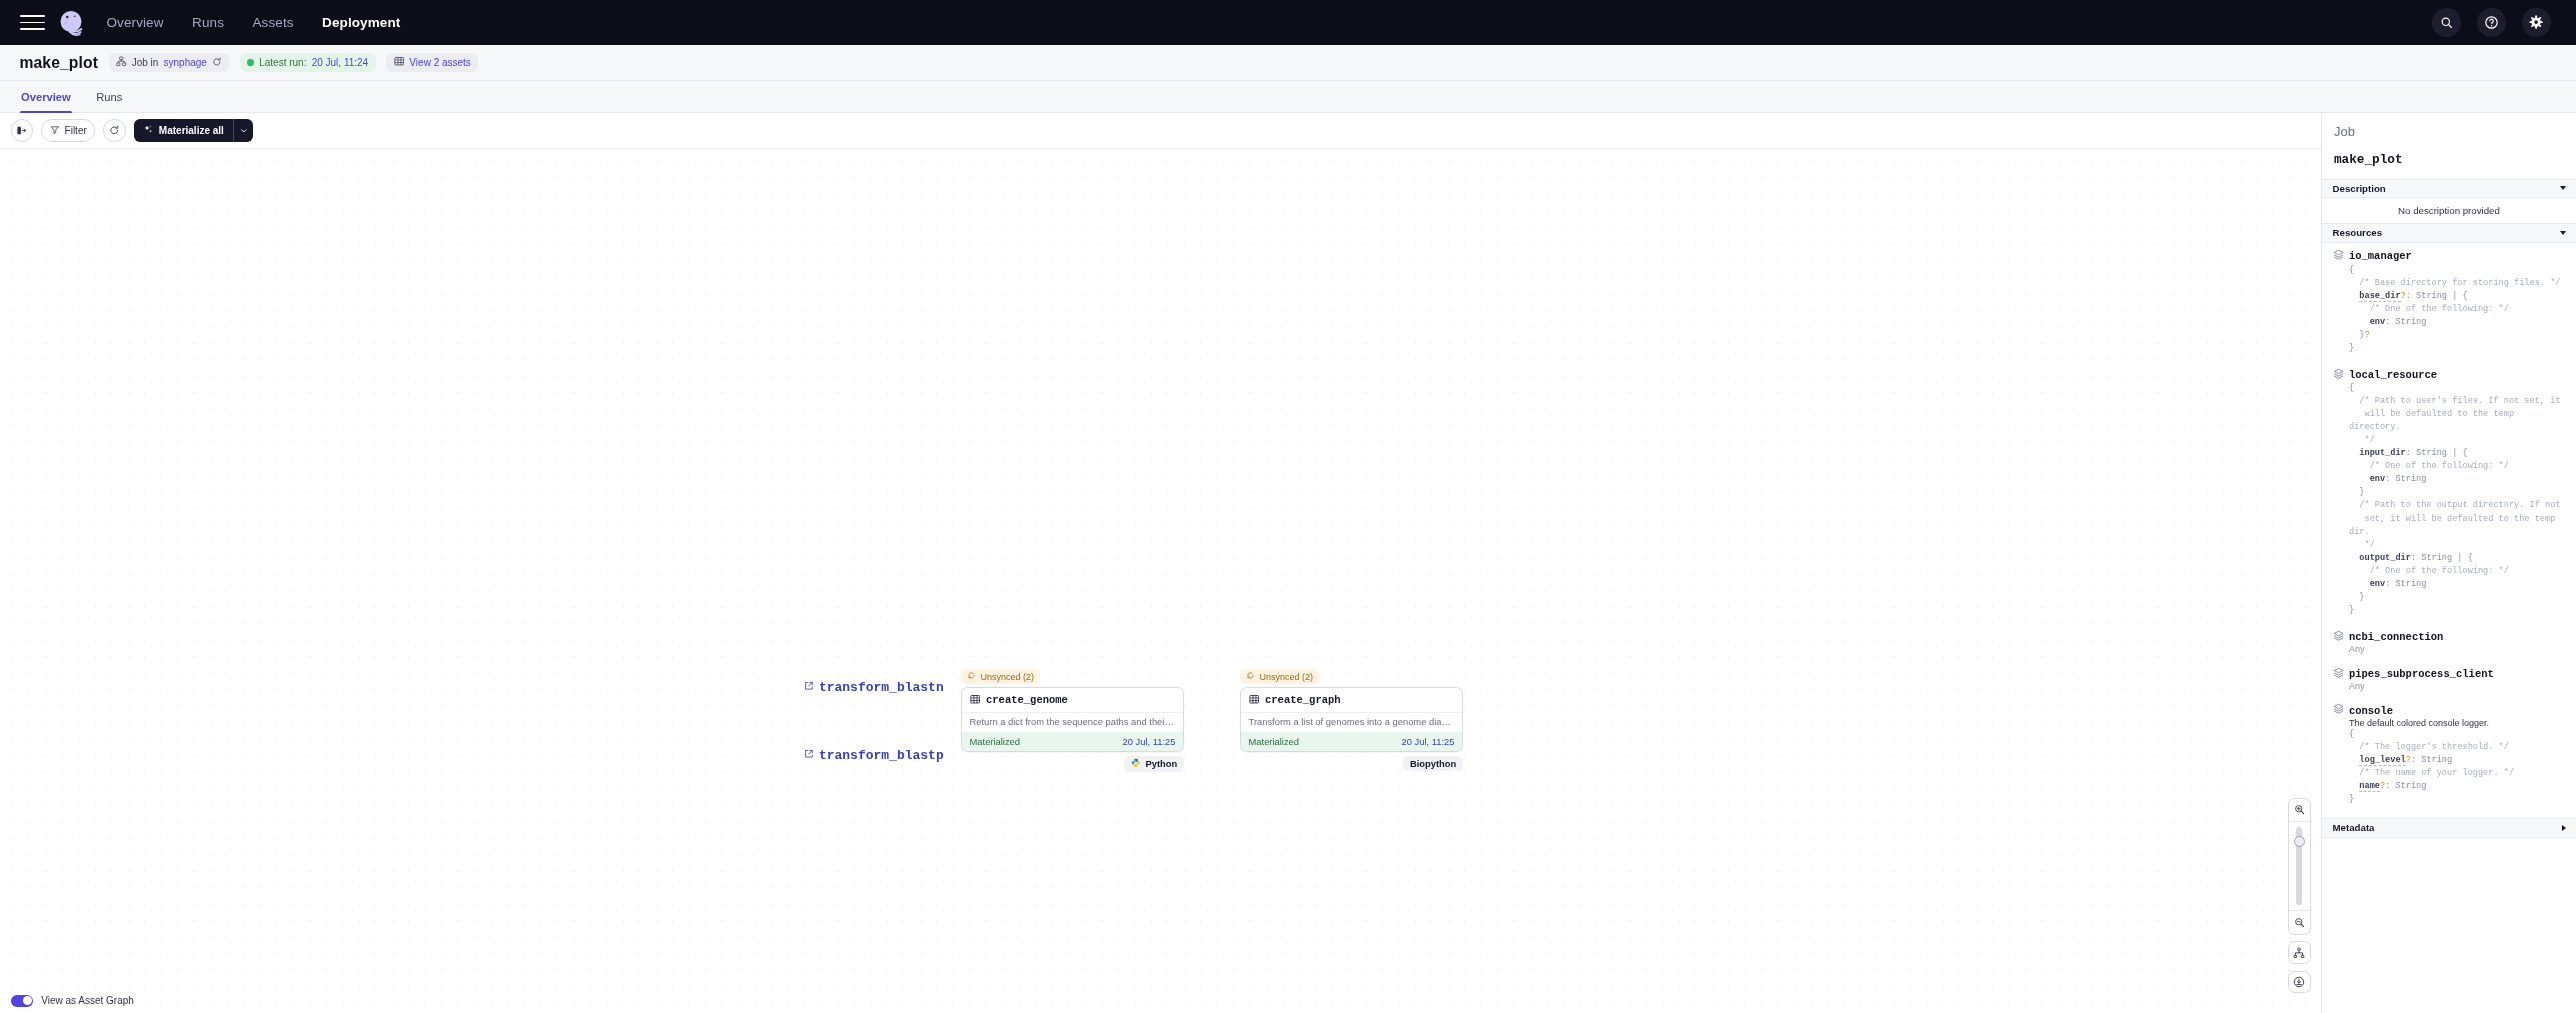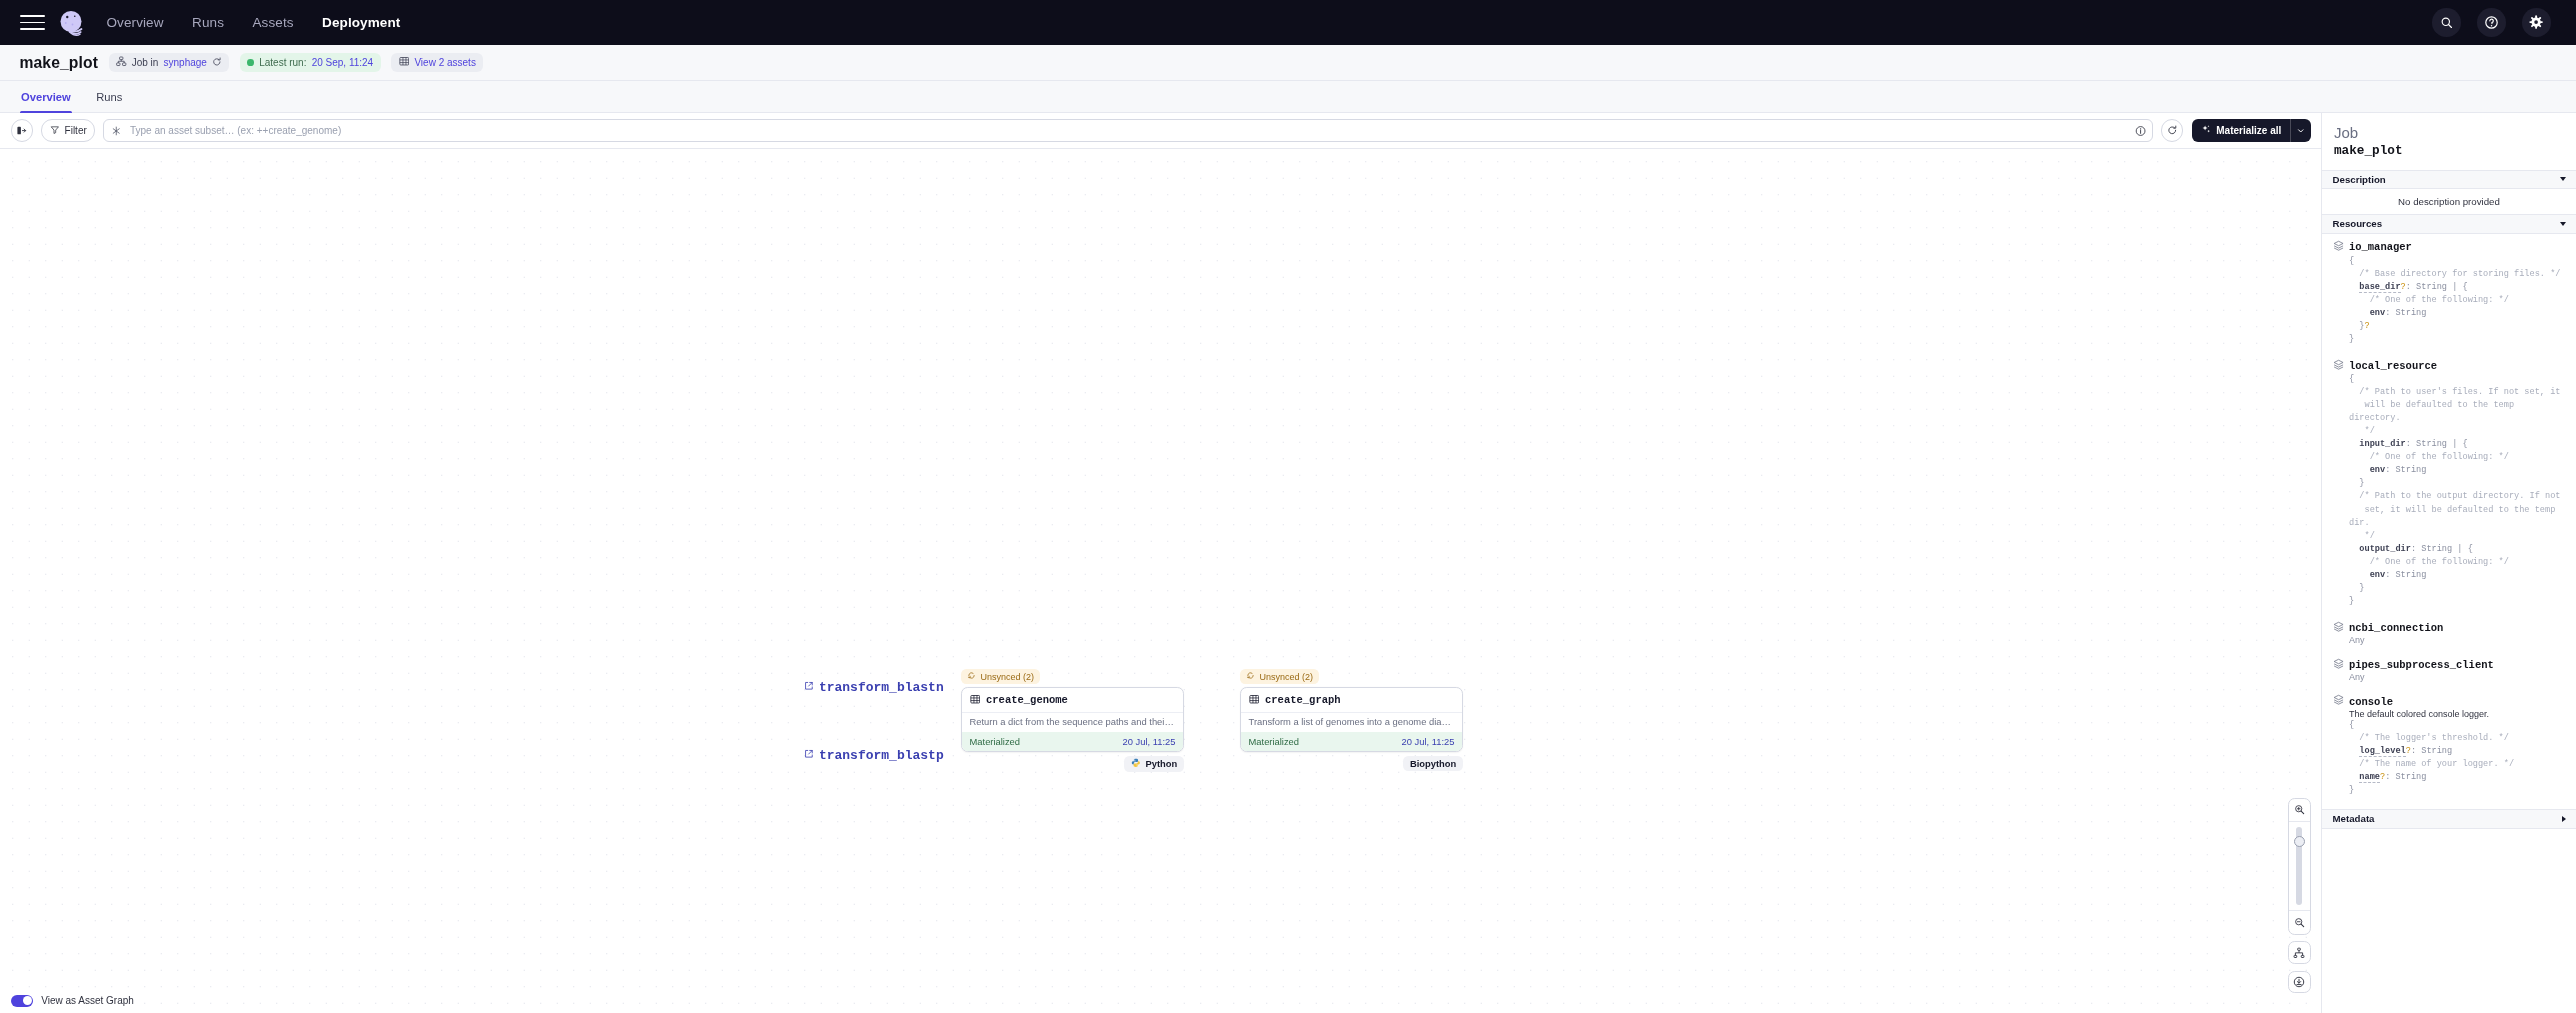--- a/index.html
+++ b/index.html
@@ -128,21 +128,21 @@
   .bottombar { position: absolute; left: 0; bottom: 0; height: 27px; display: flex;
     align-items: center; gap: 8.2px; padding-left: 10.5px; }
   .toggle { width: 22.5px; height: 12px; border-radius: 6.7px; background: #4f43dd;
     position: relative; cursor: pointer; flex: 0 0 22.5px; }
   .toggle i { position: absolute; right: 1.5px; top: 1.5px; width: 9px; height: 9px;
     border-radius: 50%; background: #fff; display: block; }
   .bottombar .lbl { font-size: 10px; color: #30323f; }
 
   
   .rp-head { padding: 10.5px 12px 12px 12px; }
-  .rp-kicker { font-size: 15px; color: #6a6f82; margin-bottom: 2px; }
+  .rp-kicker { font-size: 13px; color: #6a6f82; margin-bottom: 13px; }
   .rp-name { font-family: "Liberation Mono", monospace; font-size: 12.7px; font-weight: 700; color: #12131a; }
   .rp-section { background: #f7f8fa; border-top: 0.7px solid #e6e8ef; border-bottom: 0.7px solid #e6e8ef;
     height: 19.5px; display: flex; align-items: center; justify-content: space-between;
     padding: 0 10.5px; font-size: 9.7px; font-weight: 700; color: #16182a; cursor: pointer; }
   .rp-body { padding: 6.7px 10.5px 7.5px 10.5px; font-size: 9.7px; color: #30323f; text-align: center; }
   .rp-scroll { overflow: hidden; }
 
   .res { padding: 0 10.5px 6px 10.5px; }
   .res-head { display: flex; align-items: center; gap: 5.2px; margin-top: 6.7px; }
   .res-name { font-family: "Liberation Mono", monospace; font-size: 10.5px; font-weight: 700; color: #12131a; }
@@ -243,21 +243,21 @@
         <svg width="9.7" height="9.7" viewBox="0 0 16 16">
             <path d="M13.2 8a5.2 5.2 0 1 1-1.6-3.7" stroke="#3c3f52" stroke-width="1.3" fill="none" stroke-linecap="round"></path>
             <path d="M13.4 1.6v3.2h-3.2" stroke="#3c3f52" stroke-width="1.3" fill="none" stroke-linecap="round" stroke-linejoin="round"></path>
           </svg>
       </span>
     </span>
 
     <span class="chip green">
       <span class="dot-green"></span>
       <span>Latest run:</span>
-      <span class="lnk">20 Sep, 11:24</span>
+      <span class="lnk">20 Jul, 11:24</span>
     </span>
 
     <span class="chip grey">
       <span>
         <svg width="10.5" height="10.5" viewBox="0 0 16 16">
             <rect x="1.3" y="2.3" width="13.4" height="11.4" rx="1.3" stroke="#3c3f52" stroke-width="1.2" fill="none"></rect>
             <path d="M1.3 6h13.4M1.3 10h13.4M6 2.3v11.4M10.6 2.3v11.4" stroke="#3c3f52" stroke-width="1.1"></path>
           </svg>
       </span>
       <span class="lnk">View 2 assets</span>
@@ -280,39 +280,20 @@
               <path d="M9.2 8h4.2M11.6 5.8 13.8 8l-2.2 2.2" stroke="#30323f" stroke-width="1.3" fill="none" stroke-linecap="round" stroke-linejoin="round"></path>
             </svg>
         </div>
         <div class="btn">
           <span>
             <svg width="9.7" height="9.7" viewBox="0 0 16 16">
                 <path d="M2 3h12l-4.6 5.4v4.2l-2.8 1.4V8.4z" stroke="#30323f" stroke-width="1.25" fill="none" stroke-linejoin="round"></path>
               </svg>
           </span>
           <span>Filter</span>
-        </div>
-        <div class="searchwrap">
-          <span class="search-lead">
-            <svg width="10.5" height="10.5" viewBox="0 0 16 16">
-                <g stroke="#5a5f70" stroke-width="1.3" stroke-linecap="round">
-                  <line x1="8" y1="2" x2="8" y2="14"></line>
-                  <line x1="3.4" y1="4.6" x2="12.6" y2="11.4"></line>
-                  <line x1="12.6" y1="4.6" x2="3.4" y2="11.4"></line>
-                </g>
-              </svg>
-          </span>
-          <input class="searchbox" placeholder="Type an asset subset… (ex: ++create_genome)" style="">
-          <span class="search-trail">
-            <svg width="11.2" height="11.2" viewBox="0 0 16 16">
-                <circle cx="8" cy="8" r="6.3" stroke="#30323f" stroke-width="1.2" fill="none"></circle>
-                <circle cx="8" cy="5" r=".95" fill="#30323f"></circle>
-                <line x1="8" y1="7.2" x2="8" y2="11.4" stroke="#30323f" stroke-width="1.3" stroke-linecap="round"></line>
-              </svg>
-          </span>
         </div>
         <div class="btn icon-only">
           <svg width="10.5" height="10.5" viewBox="0 0 16 16">
               <path d="M13.2 8a5.2 5.2 0 1 1-1.6-3.7" stroke="#30323f" stroke-width="1.35" fill="none" stroke-linecap="round"></path>
               <path d="M13.4 1.6v3.2h-3.2" stroke="#30323f" stroke-width="1.35" fill="none" stroke-linecap="round" stroke-linejoin="round"></path>
             </svg>
         </div>
         <div class="mat-btn">
           <div class="main">
             <span>

